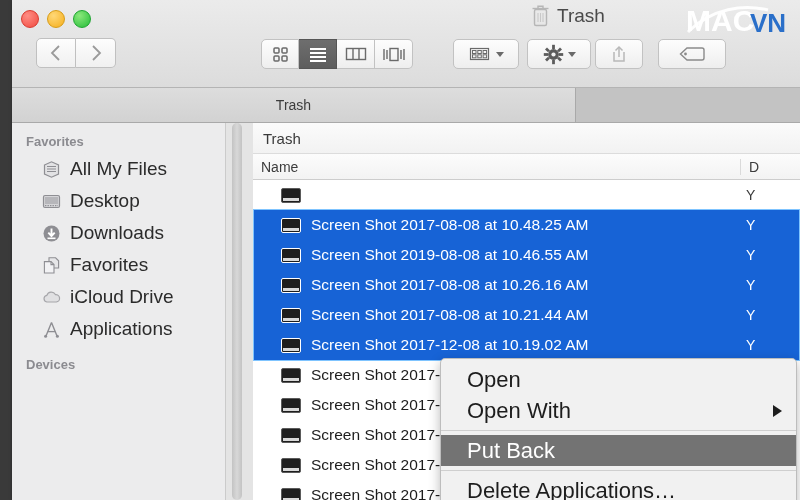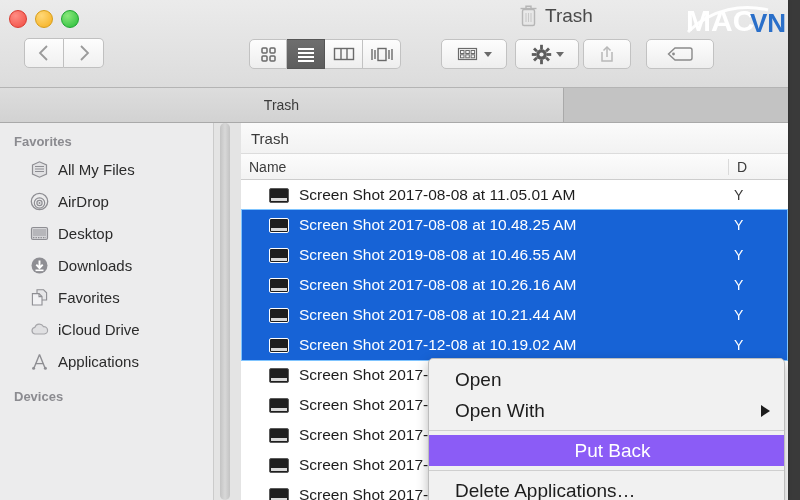--- a/index.html
+++ b/index.html
@@ -8,21 +8,21 @@
     font-family: "Liberation Sans", sans-serif;
     background: #2b2b2b;
   }
   #root {
     position: relative; width: 800px; height: 500px;
     background: #3a3a3a; overflow: hidden;
   }
 
   
   #window {
-    position: absolute; left: 0; top: 0; width: 788px; height: 500px;
+    position: absolute; left: 12px; top: 0; width: 788px; height: 500px;
     background: #ececec; overflow: hidden;
     box-shadow: 0 0 3px rgba(0,0,0,.35);
   }
 
   
   #titlebar {
     position: relative; height: 88px; width: 100%;
     background: linear-gradient(180deg,#ebebeb 0%,#dcdcdc 100%);
     border-bottom: 1px solid #b4b4b4;
   }
@@ -93,21 +93,21 @@
   
   #sidebar {
     width: 213px; height: 100%; background: #ececed;
     padding-top: 6px; overflow: hidden;
   }
   .sec-head {
     font-size: 13px; color: #8b8b90; padding: 5px 0 4px 14px; font-weight: 600;
   }
   .side-item {
     display: flex; align-items: center; gap: 9px;
-    height: 32px; padding-left: 30px; color: #2b2b2b; font-size: 15px;
+    height: 32px; padding-left: 30px; color: #2b2b2b; font-size: 19px;
   }
   .side-ico { width: 19px; height: 19px; flex: 0 0 19px; display:flex; align-items:center; justify-content:center; color:#8e8e93; }
 
   
   #gutter { width: 28px; height: 100%; background: #e4e4e4; position: relative; border-left: 1px solid #cbcbcb; }
   #gutter-bar {
     position: absolute; left: 6px; top: 0; width: 10px; height: 100%;
     background: linear-gradient(90deg,#c3c3c3,#d8d8d8,#c3c3c3); border-radius: 5px;
   }
 
@@ -149,24 +149,24 @@
   .row.sel .ficon { border-color: #ffffff; }
 
   
   #ctxmenu {
     position: absolute; left: 428px; top: 358px; width: 357px;
     background: #f1f1f1; border: 1px solid #bdbdbd; border-radius: 5px;
     box-shadow: 0 4px 12px rgba(0,0,0,.28); padding: 5px 0 0 0; overflow: hidden;
   }
   .mi {
     height: 31px; display: flex; align-items: center;
-    padding: 0 14px 0 26px; font-size: 19px; color: #1d1d1d;
+    padding: 0 14px 0 26px; font-size: 22px; color: #1d1d1d;
     justify-content: space-between;
   }
-  .mi.hl { background: #8b5cf6; color: #ffffff; justify-content: center; }
+  .mi.hl { background: #737373; color: #ffffff; }
   .mi-sep { height: 1px; background: #cfcfcf; margin: 4px 0; }
   .submark { width:0; height:0; border-top:6px solid transparent; border-bottom:6px solid transparent; border-left:9px solid #1d1d1d; }
 
   
   #watermark {
     position: absolute; right: 6px; top: 2px; width: 108px; height: 40px;
     pointer-events: none;
   }
   .wm-mac { font-size: 30px; font-weight: 700; fill: #ffffff; }
   .wm-vn  { font-size: 26px; font-weight: 700; fill: #2a6fc9; }
@@ -309,31 +309,20 @@
             <svg width="19" height="19" viewBox="0 0 19 19">
               <path d="M2.5 5 L9.5 1.8 L16.5 5 L16.5 14 L9.5 17.2 L2.5 14 Z" fill="#e2e2e4" stroke="#8e8e93" stroke-width="1.2"></path>
               <line x1="5" y1="6.5" x2="14" y2="6.5" stroke="#8e8e93" stroke-width="1"></line>
               <line x1="5" y1="9" x2="14" y2="9" stroke="#8e8e93" stroke-width="1"></line>
               <line x1="5" y1="11.5" x2="14" y2="11.5" stroke="#8e8e93" stroke-width="1"></line>
             </svg>
           </span>
           <span>All My Files</span>
         </div>
 
-        <div class="side-item">
-          <span class="side-ico">
-            <svg width="19" height="19" viewBox="0 0 19 19">
-              <circle cx="9.5" cy="9.5" r="8.2" fill="none" stroke="#8e8e93" stroke-width="1.3"></circle>
-              <circle cx="9.5" cy="11" r="5.2" fill="none" stroke="#8e8e93" stroke-width="1.2"></circle>
-              <circle cx="9.5" cy="11" r="2.6" fill="none" stroke="#8e8e93" stroke-width="1.2"></circle>
-              <circle cx="9.5" cy="11" r="1" fill="#8e8e93"></circle>
-            </svg>
-          </span>
-          <span>AirDrop</span>
-        </div>
 
         <div class="side-item">
           <span class="side-ico">
             <svg width="19" height="19" viewBox="0 0 19 19">
               <rect x="1.5" y="3.5" width="16" height="12" rx="1.5" fill="#d5d5d8" stroke="#8e8e93" stroke-width="1.2"></rect>
               <rect x="3" y="5" width="13" height="7" fill="#b6b6ba"></rect>
               <line x1="3" y1="13.6" x2="16" y2="13.6" stroke="#8e8e93" stroke-width="1.1" stroke-dasharray="1.4 1.1"></line>
             </svg>
           </span>
           <span>Desktop</span>
@@ -394,21 +383,20 @@
 
         <div id="col-head">
           <div class="ch-name">Name</div>
           <div class="ch-date">D</div>
         </div>
 
         <div id="rowlist">
             <div class="row">
               <div class="fname">
                 <span class="ficon"></span>
-                <span>Screen Shot 2017-08-08 at 11.05.01 AM</span>
               </div>
               <div class="fdate">Y</div>
             </div>
             <div class="row sel">
               <div class="fname">
                 <span class="ficon"></span>
                 <span>Screen Shot 2017-08-08 at 10.48.25 AM</span>
               </div>
               <div class="fdate">Y</div>
             </div>

